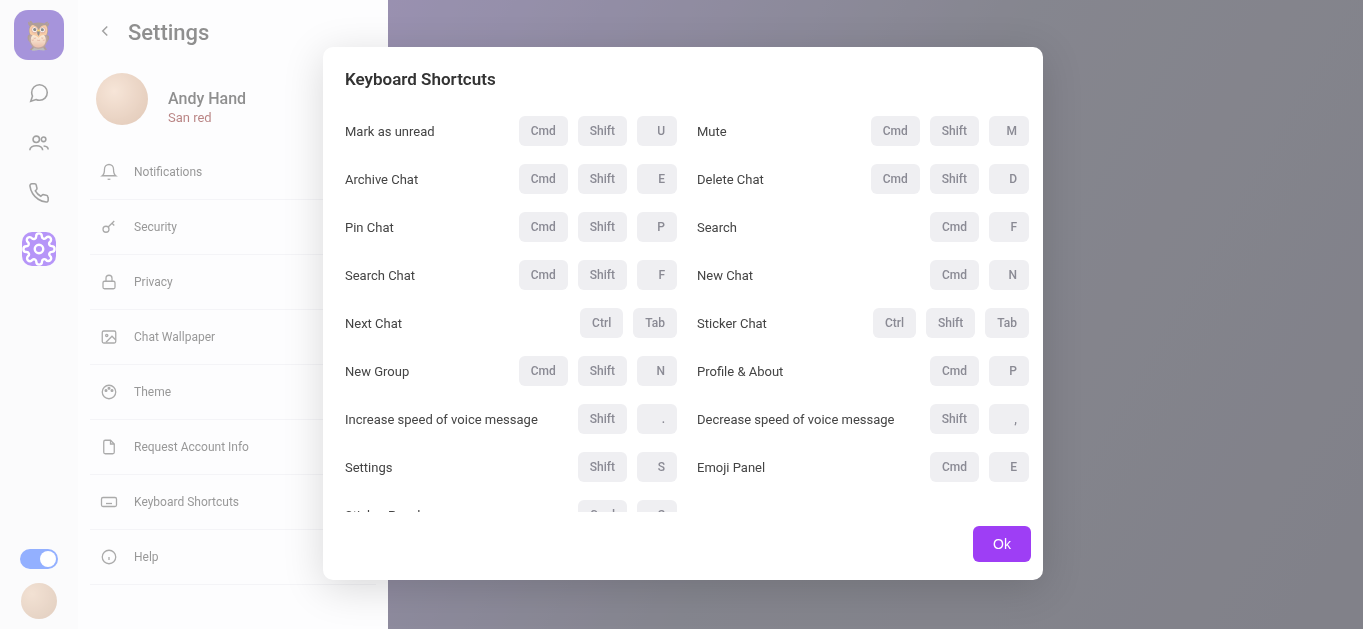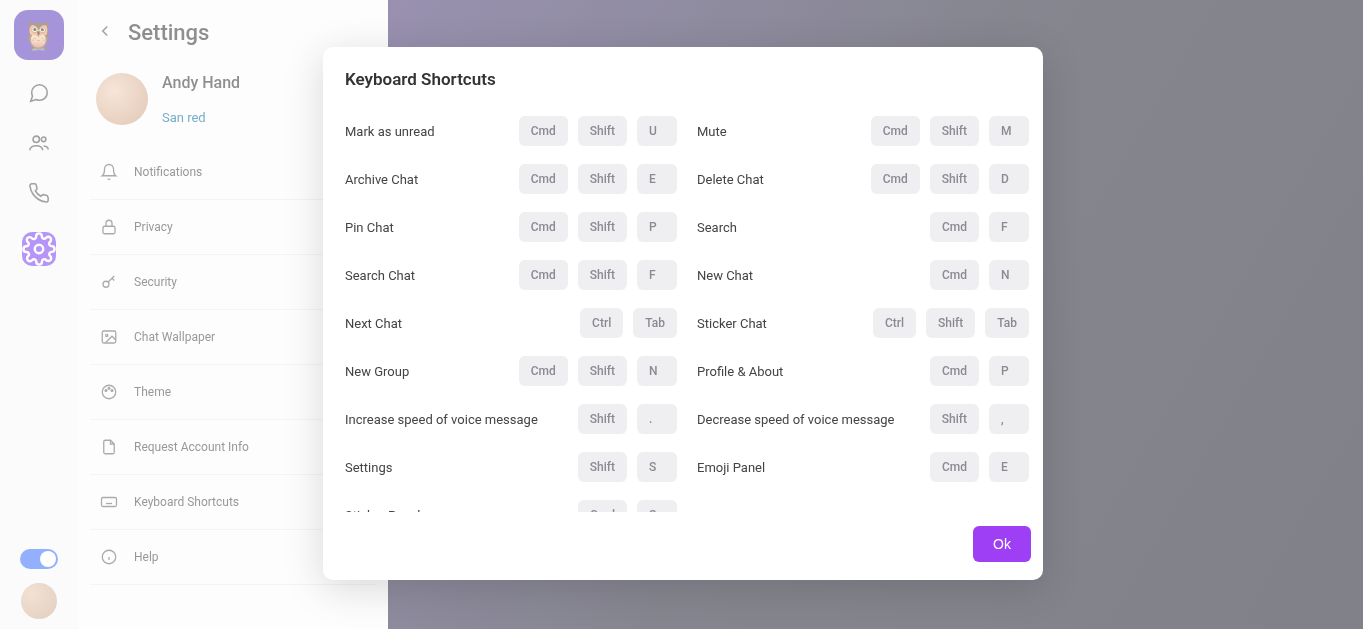--- a/index.html
+++ b/index.html
@@ -40,27 +40,27 @@
   
   .settings-panel {
     position: absolute; left: 78px; top: 0; width: 310px; height: 100%; background: #fbfbfd;
     padding: 0;
   }
   .settings-header {
     display: flex; align-items: center; gap: 14px; padding: 20px 18px 18px 18px;
   }
   .back-arrow { color: #555; font-size: 20px; }
   .settings-title { font-size: 22px; font-weight: 500; color: #333; }
-  .profile-row { display: flex; align-items: flex-end; gap: 14px; padding: 10px 18px 20px 18px; }
+  .profile-row { display: flex; align-items: flex-end; gap: 20px; padding: 10px 18px 20px 18px; }
   .profile-avatar {
     width: 52px; height: 52px; border-radius: 50%;
     background: radial-gradient(circle at 35% 35%, #f0d0b8, #c79a7a);
   }
   .profile-name { font-size: 16px; font-weight: 500; color: #333; }
-  .profile-status { font-size: 13px; color: #0369a1; margin-top: 18px; }
+  .profile-status { font-size: 13px; color: #7f1d1d; margin-top: 2px; }
   .menu-list { padding: 0 12px; }
   .menu-item {
     display: flex; align-items: center; gap: 16px;
     padding: 18px 10px; border-bottom: 1px solid #ececf0;
     color: #444; font-size: 12px;
   }
   .menu-icon { width: 18px; height: 18px; color: #666; display:flex; align-items:center; justify-content:center; }
   
   .dim {
     position: absolute; inset: 0; background: rgba(255,255,255,0.45);
@@ -85,21 +85,21 @@
     column-gap: 20px;
   }
   .shortcut-row {
     display: flex; align-items: center; justify-content: space-between;
     min-height: 48px;
   }
   .shortcut-label { font-size: 13px; color: #444; }
   .keys { display: flex; gap: 10px; }
   .key {
     background: #efeff2; color: #8a8a94; font-size: 12px; font-weight: 500;
-    padding: 8px 12px; border-radius: 6px; min-width: 40px; text-align: left;
+    padding: 8px 12px; border-radius: 6px; min-width: 40px; text-align: right;
   }
   .modal-footer {
     padding: 14px 12px 18px 20px; display: flex; justify-content: flex-end;
   }
   .ok-btn {
     background: #9e3ef5; color: #fff; font-size: 14px; font-weight: 500;
     border: none; border-radius: 6px; padding: 10px 20px; cursor: pointer;
   }
   svg { width: 100%; height: 100%; }
 </style>
@@ -162,34 +162,34 @@
           <svg viewBox="0 0 24 24" fill="none" stroke="currentColor" stroke-width="1.7">
             <path d="M18 8a6 6 0 1 0-12 0c0 7-3 9-3 9h18s-3-2-3-9"></path>
             <path d="M13.7 21a2 2 0 0 1-3.4 0"></path>
           </svg>
         </span>
         <span>Notifications</span>
       </div>
       <div class="menu-item">
         <span class="menu-icon">
           <svg viewBox="0 0 24 24" fill="none" stroke="currentColor" stroke-width="1.7">
+            <circle cx="8" cy="15" r="4"></circle>
+            <path d="M10.9 12.1 19 4m-3 3 3 3"></path>
+          </svg>
+        </span>
+        <span>Security</span>
+      </div>
+      <div class="menu-item">
+        <span class="menu-icon">
+          <svg viewBox="0 0 24 24" fill="none" stroke="currentColor" stroke-width="1.7">
             <rect x="4" y="11" width="16" height="10" rx="2"></rect>
             <path d="M8 11V7a4 4 0 1 1 8 0v4"></path>
           </svg>
         </span>
         <span>Privacy</span>
-      </div>
-      <div class="menu-item">
-        <span class="menu-icon">
-          <svg viewBox="0 0 24 24" fill="none" stroke="currentColor" stroke-width="1.7">
-            <circle cx="8" cy="15" r="4"></circle>
-            <path d="M10.9 12.1 19 4m-3 3 3 3"></path>
-          </svg>
-        </span>
-        <span>Security</span>
       </div>
       <div class="menu-item">
         <span class="menu-icon">
           <svg viewBox="0 0 24 24" fill="none" stroke="currentColor" stroke-width="1.7">
             <rect x="3" y="4" width="18" height="16" rx="2"></rect>
             <circle cx="9" cy="10" r="1.5"></circle>
             <path d="M21 16l-5-5-8 8"></path>
           </svg>
         </span>
         <span>Chat Wallpaper</span>

